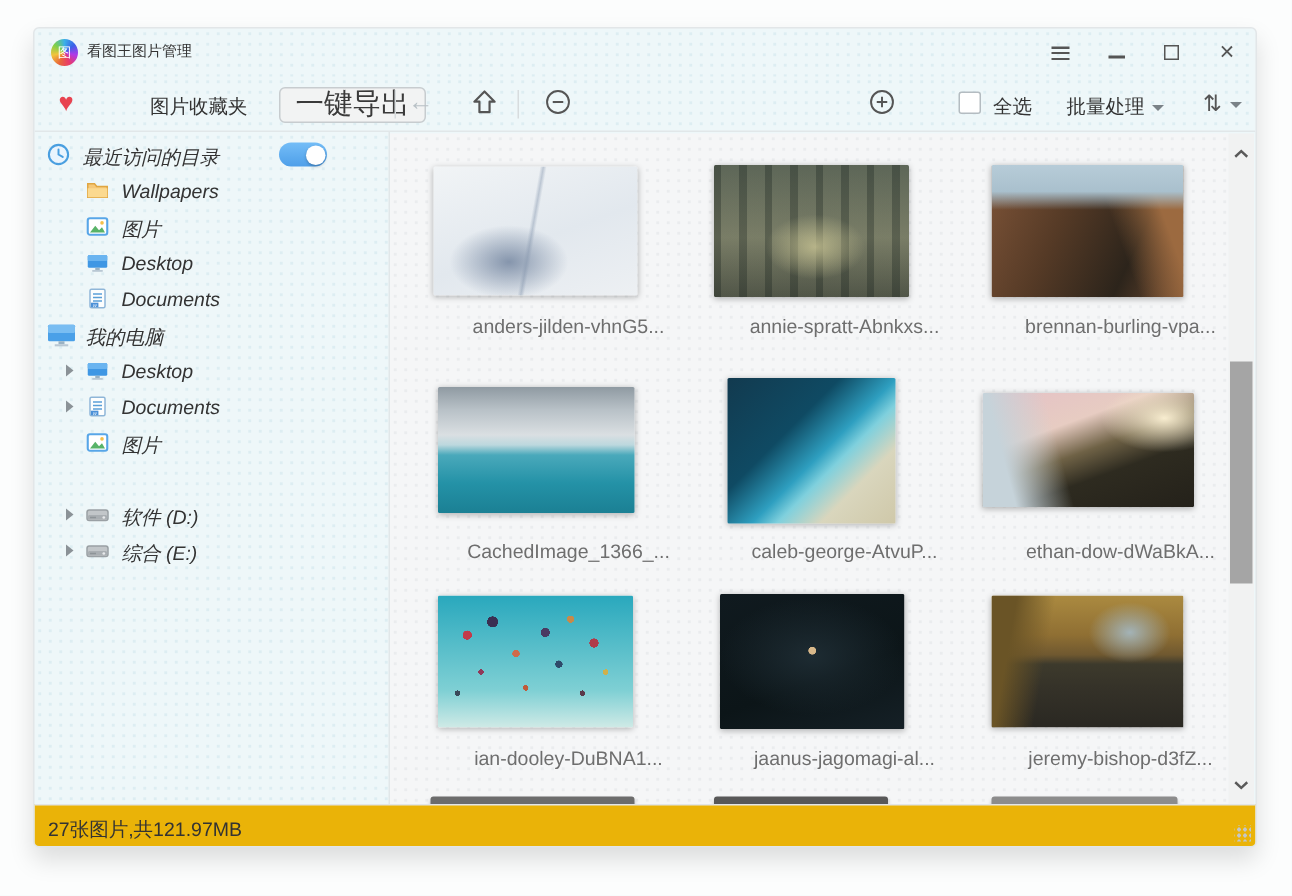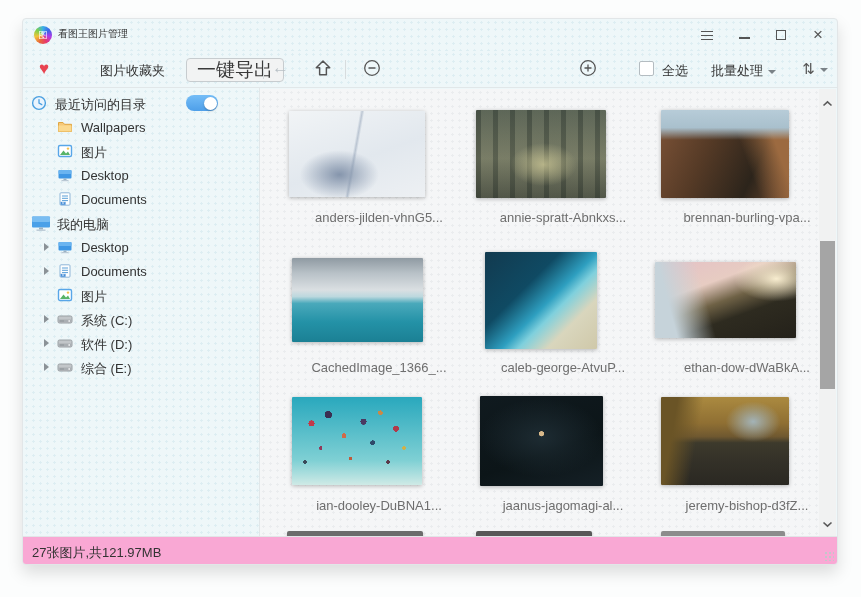--- a/index.html
+++ b/index.html
@@ -42,21 +42,21 @@
     background:#fff;border:1px solid #9ec6de;box-shadow:0 1px 2px rgba(0,0,0,.18);}
   .sel-check{position:absolute;left:616px;top:10px;width:15px;height:15px;background:#fff;border:1px solid #b4bcc1;border-radius:2px;}
   .sel-label{position:absolute;left:639px;top:11px;font-size:13px;color:#333;}
   .batch{position:absolute;left:688px;top:11px;font-size:13px;color:#333;}
   .caret{display:inline-block;width:0;height:0;border-left:4px solid transparent;border-right:4px solid transparent;border-top:4.5px solid #7a8287;margin-left:5px;vertical-align:middle;}
   .sort{position:absolute;left:779px;top:9px;font-size:15px;color:#555;}
 
   
   .sidebar{position:absolute;left:0;top:69px;width:236px;bottom:28px;}
   .vdivider{position:absolute;left:236px;top:69px;bottom:28px;width:1px;background:#e1e7e9;}
-  .side-item{position:absolute;left:0;width:236px;height:24px;font-size:13px;color:#333;}
+  .side-item{position:absolute;left:0;width:236px;height:24px;font-size:13px;color:#333;font-style:italic;}
   .side-item .lbl{position:absolute;top:5px;}
   .s-icon{position:absolute;top:4px;width:16px;height:16px;}
   .exp-arrow{position:absolute;left:21px;top:8px;width:0;height:0;
     border-left:5px solid #8b9297;border-top:4px solid transparent;border-bottom:4px solid transparent;}
   .toggle{position:absolute;left:163px;top:4px;width:32px;height:16px;border-radius:8px;
     background:linear-gradient(#74bdf7,#4e9fe9);}
   .toggle .knob{position:absolute;right:1.5px;top:1.5px;width:13px;height:13px;border-radius:50%;
     background:#fff;box-shadow:0 1px 2px rgba(0,0,0,.25);}
 
   
@@ -118,21 +118,21 @@
   .strip2{left:216px;bottom:0;width:116px;background:#585858;}
   .strip3{left:401px;bottom:0;width:124px;background:#8c8c8c;}
 
   
   .scrollbar{position:absolute;left:796px;top:70px;width:17px;bottom:28px;background:#f1f2f2;}
   .sb-thumb{position:absolute;left:1px;top:152px;width:15px;height:148px;background:#a5a5a5;}
   .sb-up{position:absolute;left:3px;top:4px;}
   .sb-down{position:absolute;left:3px;bottom:4px;}
 
   
-  .statusbar{position:absolute;left:0;right:0;bottom:0;height:28px;background:#f9a8d4;border-top:1px solid #e2e5e7;}
+  .statusbar{position:absolute;left:0;right:0;bottom:0;height:28px;background:#eab308;border-top:1px solid #e2e5e7;}
   .status-text{position:absolute;left:9px;top:7px;font-size:13px;color:#333;}
   .resize-grip{position:absolute;right:3px;bottom:3px;width:11px;height:11px;
     background-image:radial-gradient(#c3c7ca 1.1px,transparent 1.2px);background-size:4px 4px;background-position:1px 1px;}
 </style>
 </head>
 <body>
 
 <div class="window">
 
   <div class="titlebar dotty">
@@ -297,32 +297,20 @@
       <span class="s-icon" style="left:34px">
         <svg width="16" height="16" viewBox="0 0 16 16">
             <rect x="1.5" y="2.5" width="13" height="11" rx="1.5" fill="#fff" stroke="#58a6e8" stroke-width="1.4"></rect>
             <path d="M3 12 L6.5 7.5 L9 10.5 L11 8.5 L13 12 Z" fill="#58b368"></path>
             <circle cx="11" cy="5.6" r="1.2" fill="#f5c04a"></circle>
           </svg>
       </span>
       <span class="lbl" style="left:58px">图片</span>
     </div>
 
-    <div class="side-item" style="top:219px">
-      <span class="exp-arrow"></span>
-      <span class="s-icon" style="left:34px">
-        <svg width="16" height="16" viewBox="0 0 16 16">
-            <rect x="1" y="5" width="14" height="7" rx="1.5" fill="#c2c6c9" stroke="#9aa0a4" stroke-width="1"></rect>
-            <rect x="1.6" y="8.4" width="12.8" height="3" rx="1" fill="#a9aeb2"></rect>
-            <circle cx="12.2" cy="10" r=".9" fill="#e8eaec"></circle>
-            <rect x="3" y="9.5" width="4" height="1" fill="#8e9498"></rect>
-          </svg>
-      </span>
-      <span class="lbl" style="left:58px">系统 (C:)</span>
-    </div>
 
     <div class="side-item" style="top:243px">
       <span class="exp-arrow"></span>
       <span class="s-icon" style="left:34px">
         <svg width="16" height="16" viewBox="0 0 16 16">
             <rect x="1" y="5" width="14" height="7" rx="1.5" fill="#c2c6c9" stroke="#9aa0a4" stroke-width="1"></rect>
             <rect x="1.6" y="8.4" width="12.8" height="3" rx="1" fill="#a9aeb2"></rect>
             <circle cx="12.2" cy="10" r=".9" fill="#e8eaec"></circle>
             <rect x="3" y="9.5" width="4" height="1" fill="#8e9498"></rect>
           </svg>

